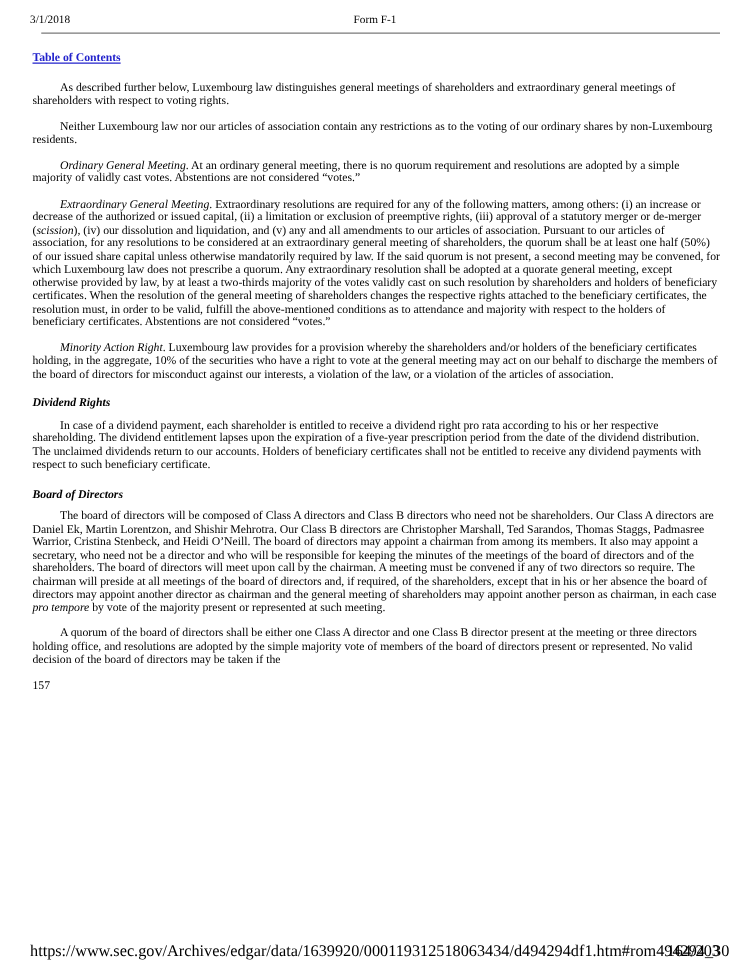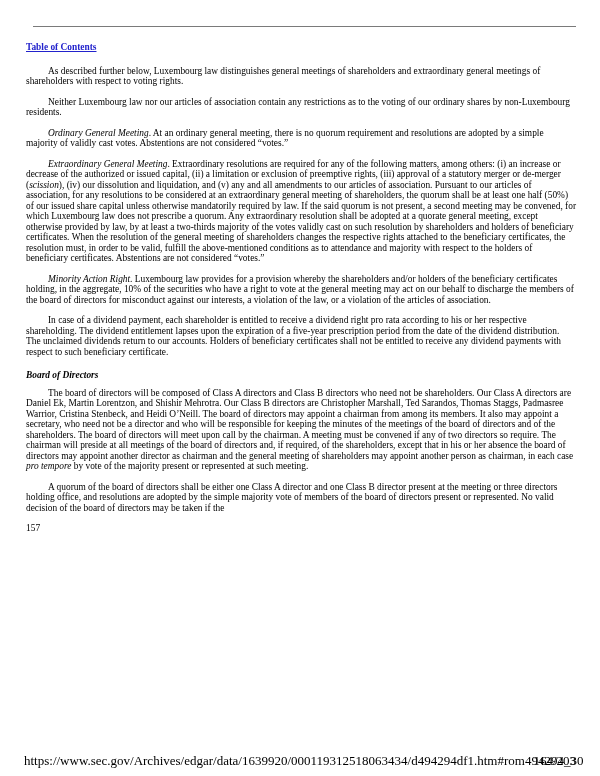--- a/index.html
+++ b/index.html
@@ -64,20 +64,24 @@
     font-size: 13px;
   }
   .ftr-url { position: absolute; left: 0; top: 0; }
   .ftr-page { position: absolute; right: 0; top: 0; }
 </style>
 </head>
 <body>
 
 <div class="page">
 
+  <div class="hdr">
+    <span class="hdr-date">3/1/2018</span>
+    <span class="hdr-form">Form F-1</span>
+  </div>
 
   <div class="rule"></div>
 
   <div class="content">
 
     <a class="toc">Table of Contents</a>
 
     <p>
       <span>As described further below, Luxembourg law distinguishes general meetings of shareholders and extraordinary general meetings of shareholders with respect to voting rights.</span>
     </p>
@@ -91,20 +95,21 @@
     </p>
 
     <p>
       <span class="it">Extraordinary General Meeting</span><span>. Extraordinary resolutions are required for any of the following matters, among others: (i) an increase or decrease of the authorized or issued capital, (ii) a limitation or exclusion of preemptive rights, (iii) approval of a statutory merger or de-merger (</span><span class="it">scission</span><span>), (iv) our dissolution and liquidation, and (v) any and all amendments to our articles of association. Pursuant to our articles of association, for any resolutions to be considered at an extraordinary general meeting of shareholders, the quorum shall be at least one half (50%) of our issued share capital unless otherwise mandatorily required by law. If the said quorum is not present, a second meeting may be convened, for which Luxembourg law does not prescribe a quorum. Any extraordinary resolution shall be adopted at a quorate general meeting, except otherwise provided by law, by at least a two-thirds majority of the votes validly cast on such resolution by shareholders and holders of beneficiary certificates. When the resolution of the general meeting of shareholders changes the respective rights attached to the beneficiary certificates, the resolution must, in order to be valid, fulfill the above-mentioned conditions as to attendance and majority with respect to the holders of beneficiary certificates. Abstentions are not considered “votes.”</span>
     </p>
 
     <p>
       <span class="it">Minority Action Right</span><span>. Luxembourg law provides for a provision whereby the shareholders and/or holders of the beneficiary certificates holding, in the aggregate, 10% of the securities who have a right to vote at the general meeting may act on our behalf to discharge the members of the board of directors for misconduct against our interests, a violation of the law, or a violation of the articles of association.</span>
     </p>
 
+    <h4>Dividend Rights</h4>
 
     <p>
       <span>In case of a dividend payment, each shareholder is entitled to receive a dividend right pro rata according to his or her respective shareholding. The dividend entitlement lapses upon the expiration of a five-year prescription period from the date of the dividend distribution. The unclaimed dividends return to our accounts. Holders of beneficiary certificates shall not be entitled to receive any dividend payments with respect to such beneficiary certificate.</span>
     </p>
 
     <h4>Board of Directors</h4>
 
     <p>
       <span>The board of directors will be composed of Class A directors and Class B directors who need not be shareholders. Our Class A directors are Daniel Ek, Martin Lorentzon, and Shishir Mehrotra. Our Class B directors are Christopher Marshall, Ted Sarandos, Thomas Staggs, Padmasree Warrior, Cristina Stenbeck, and Heidi O’Neill. The board of directors may appoint a chairman from among its members. It also may appoint a secretary, who need not be a director and who will be responsible for keeping the minutes of the meetings of the board of directors and of the shareholders. The board of directors will meet upon call by the chairman. A meeting must be convened if any of two directors so require. The chairman will preside at all meetings of the board of directors and, if required, of the shareholders, except that in his or her absence the board of directors may appoint another director as chairman and the general meeting of shareholders may appoint another person as chairman, in each case </span><span class="it">pro tempore</span><span> by vote of the majority present or represented at such meeting.</span>
     </p>

